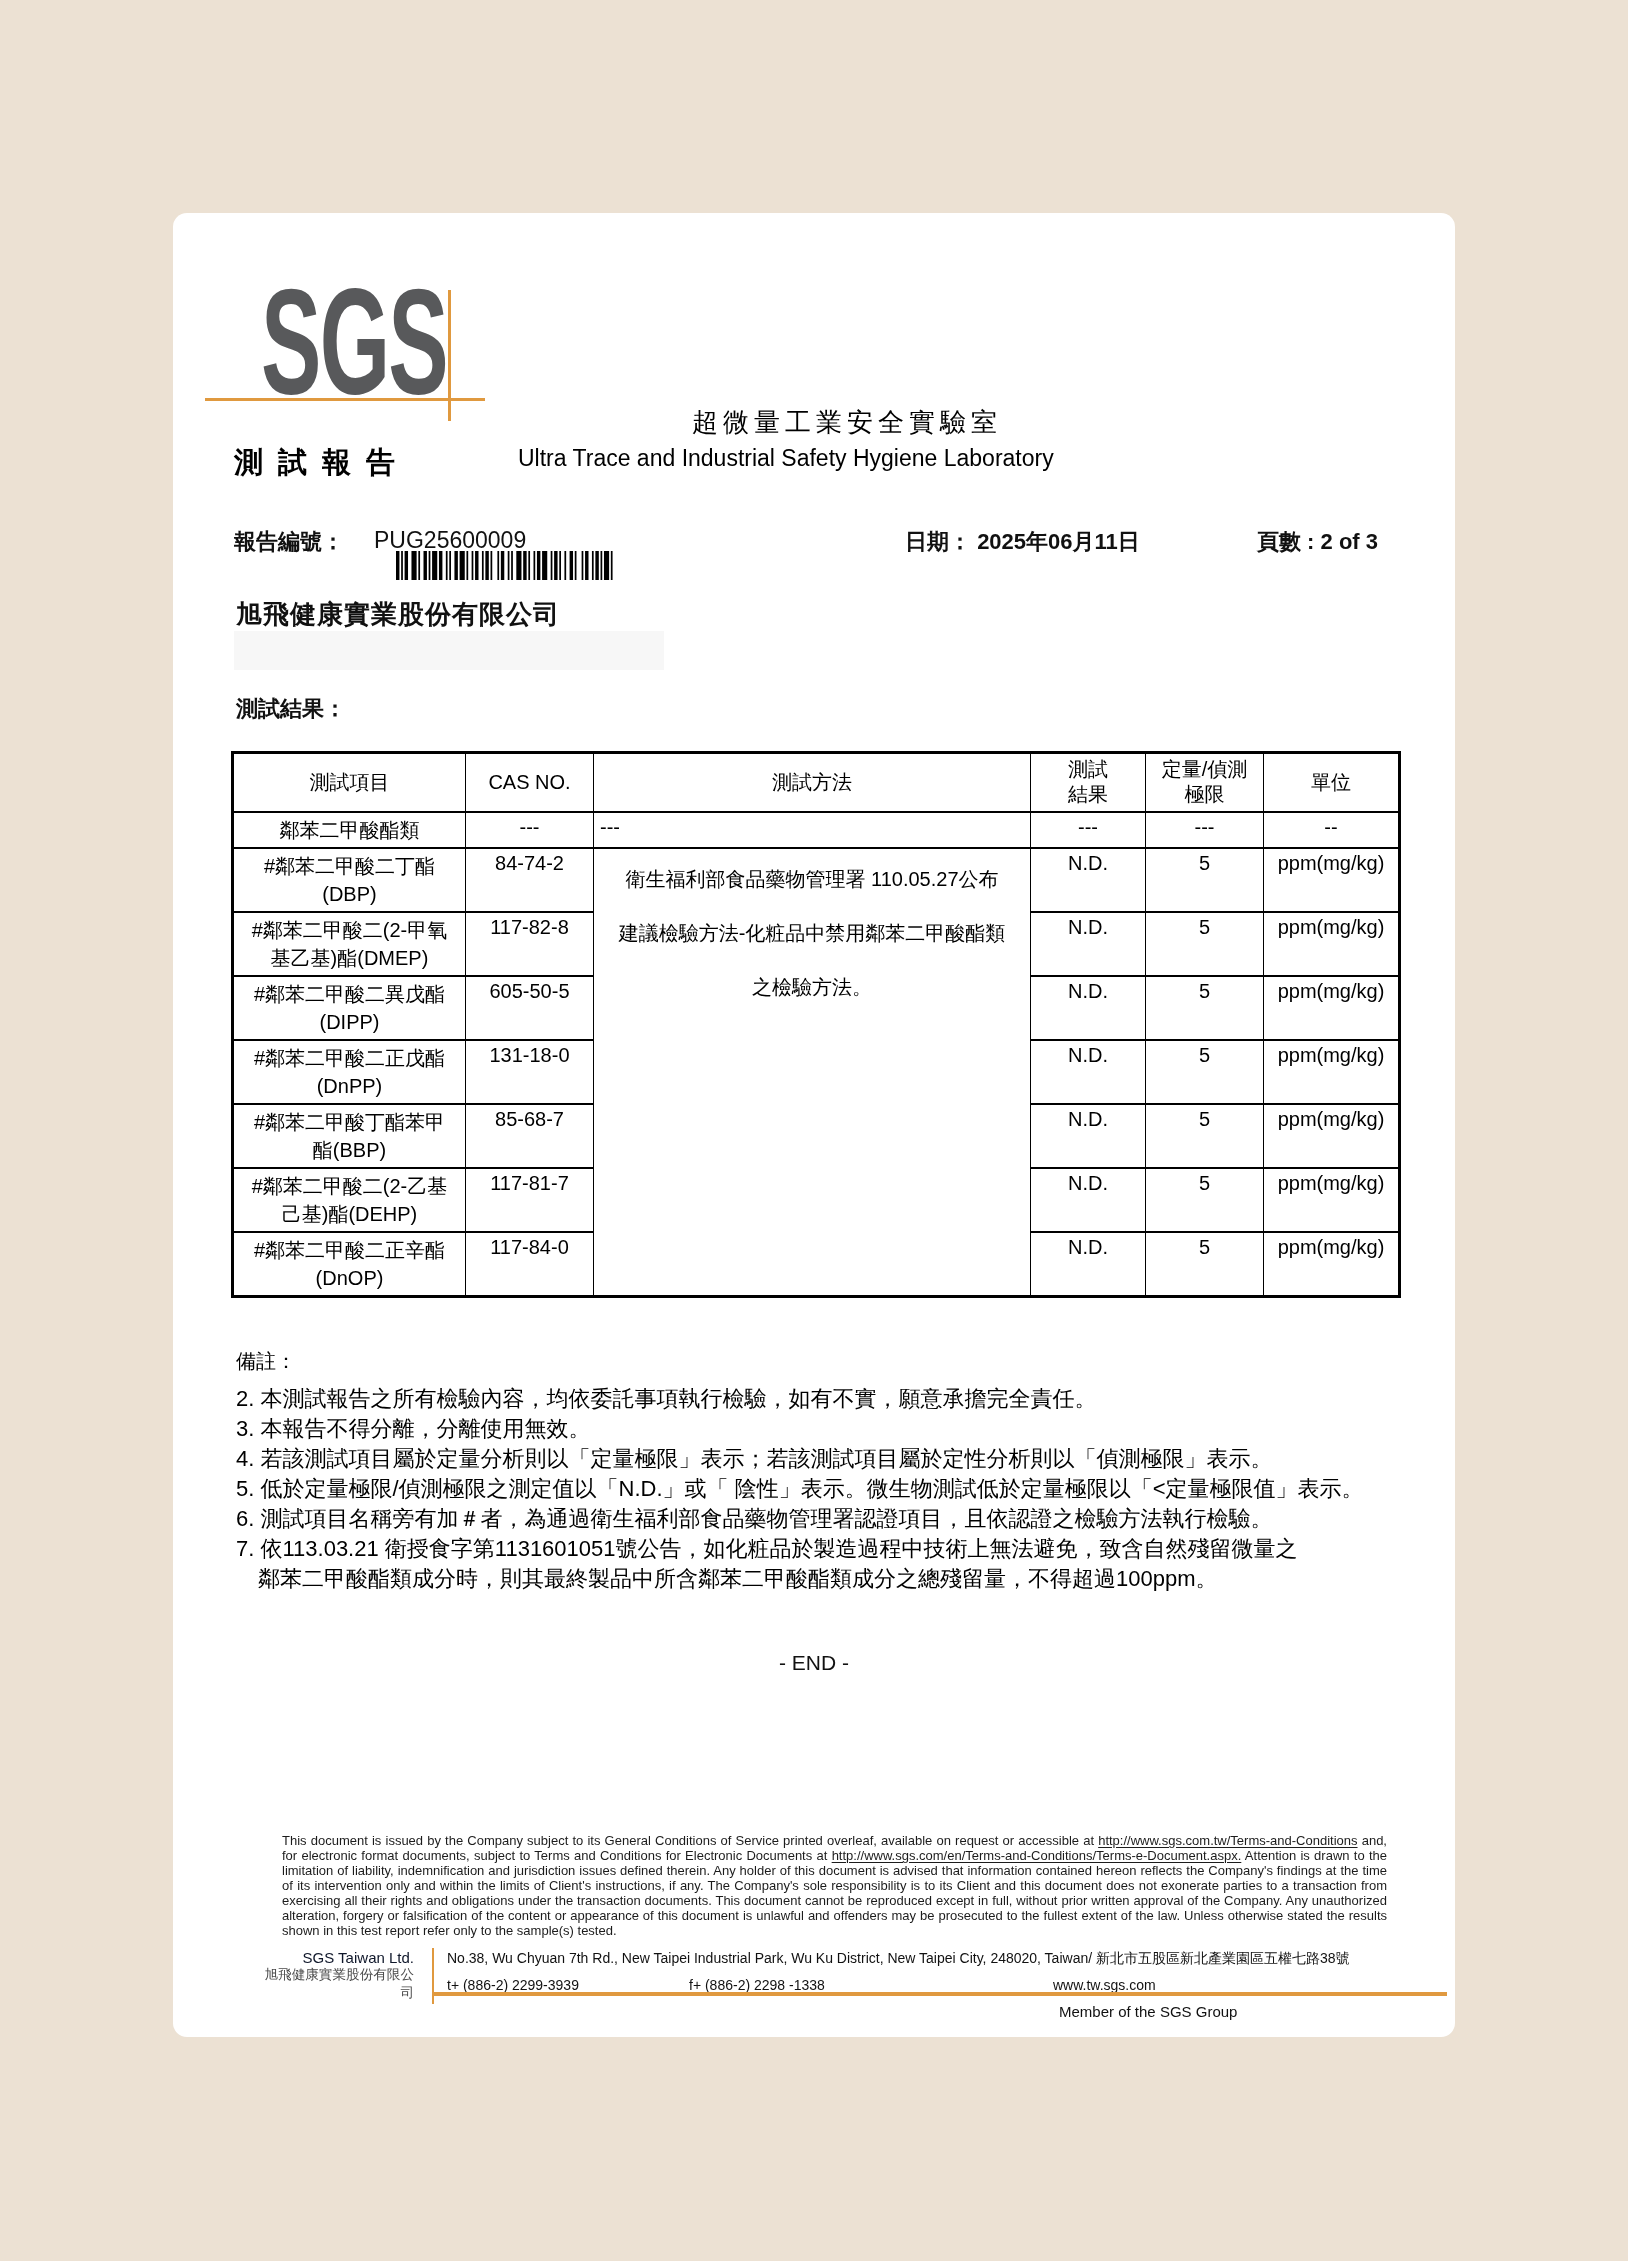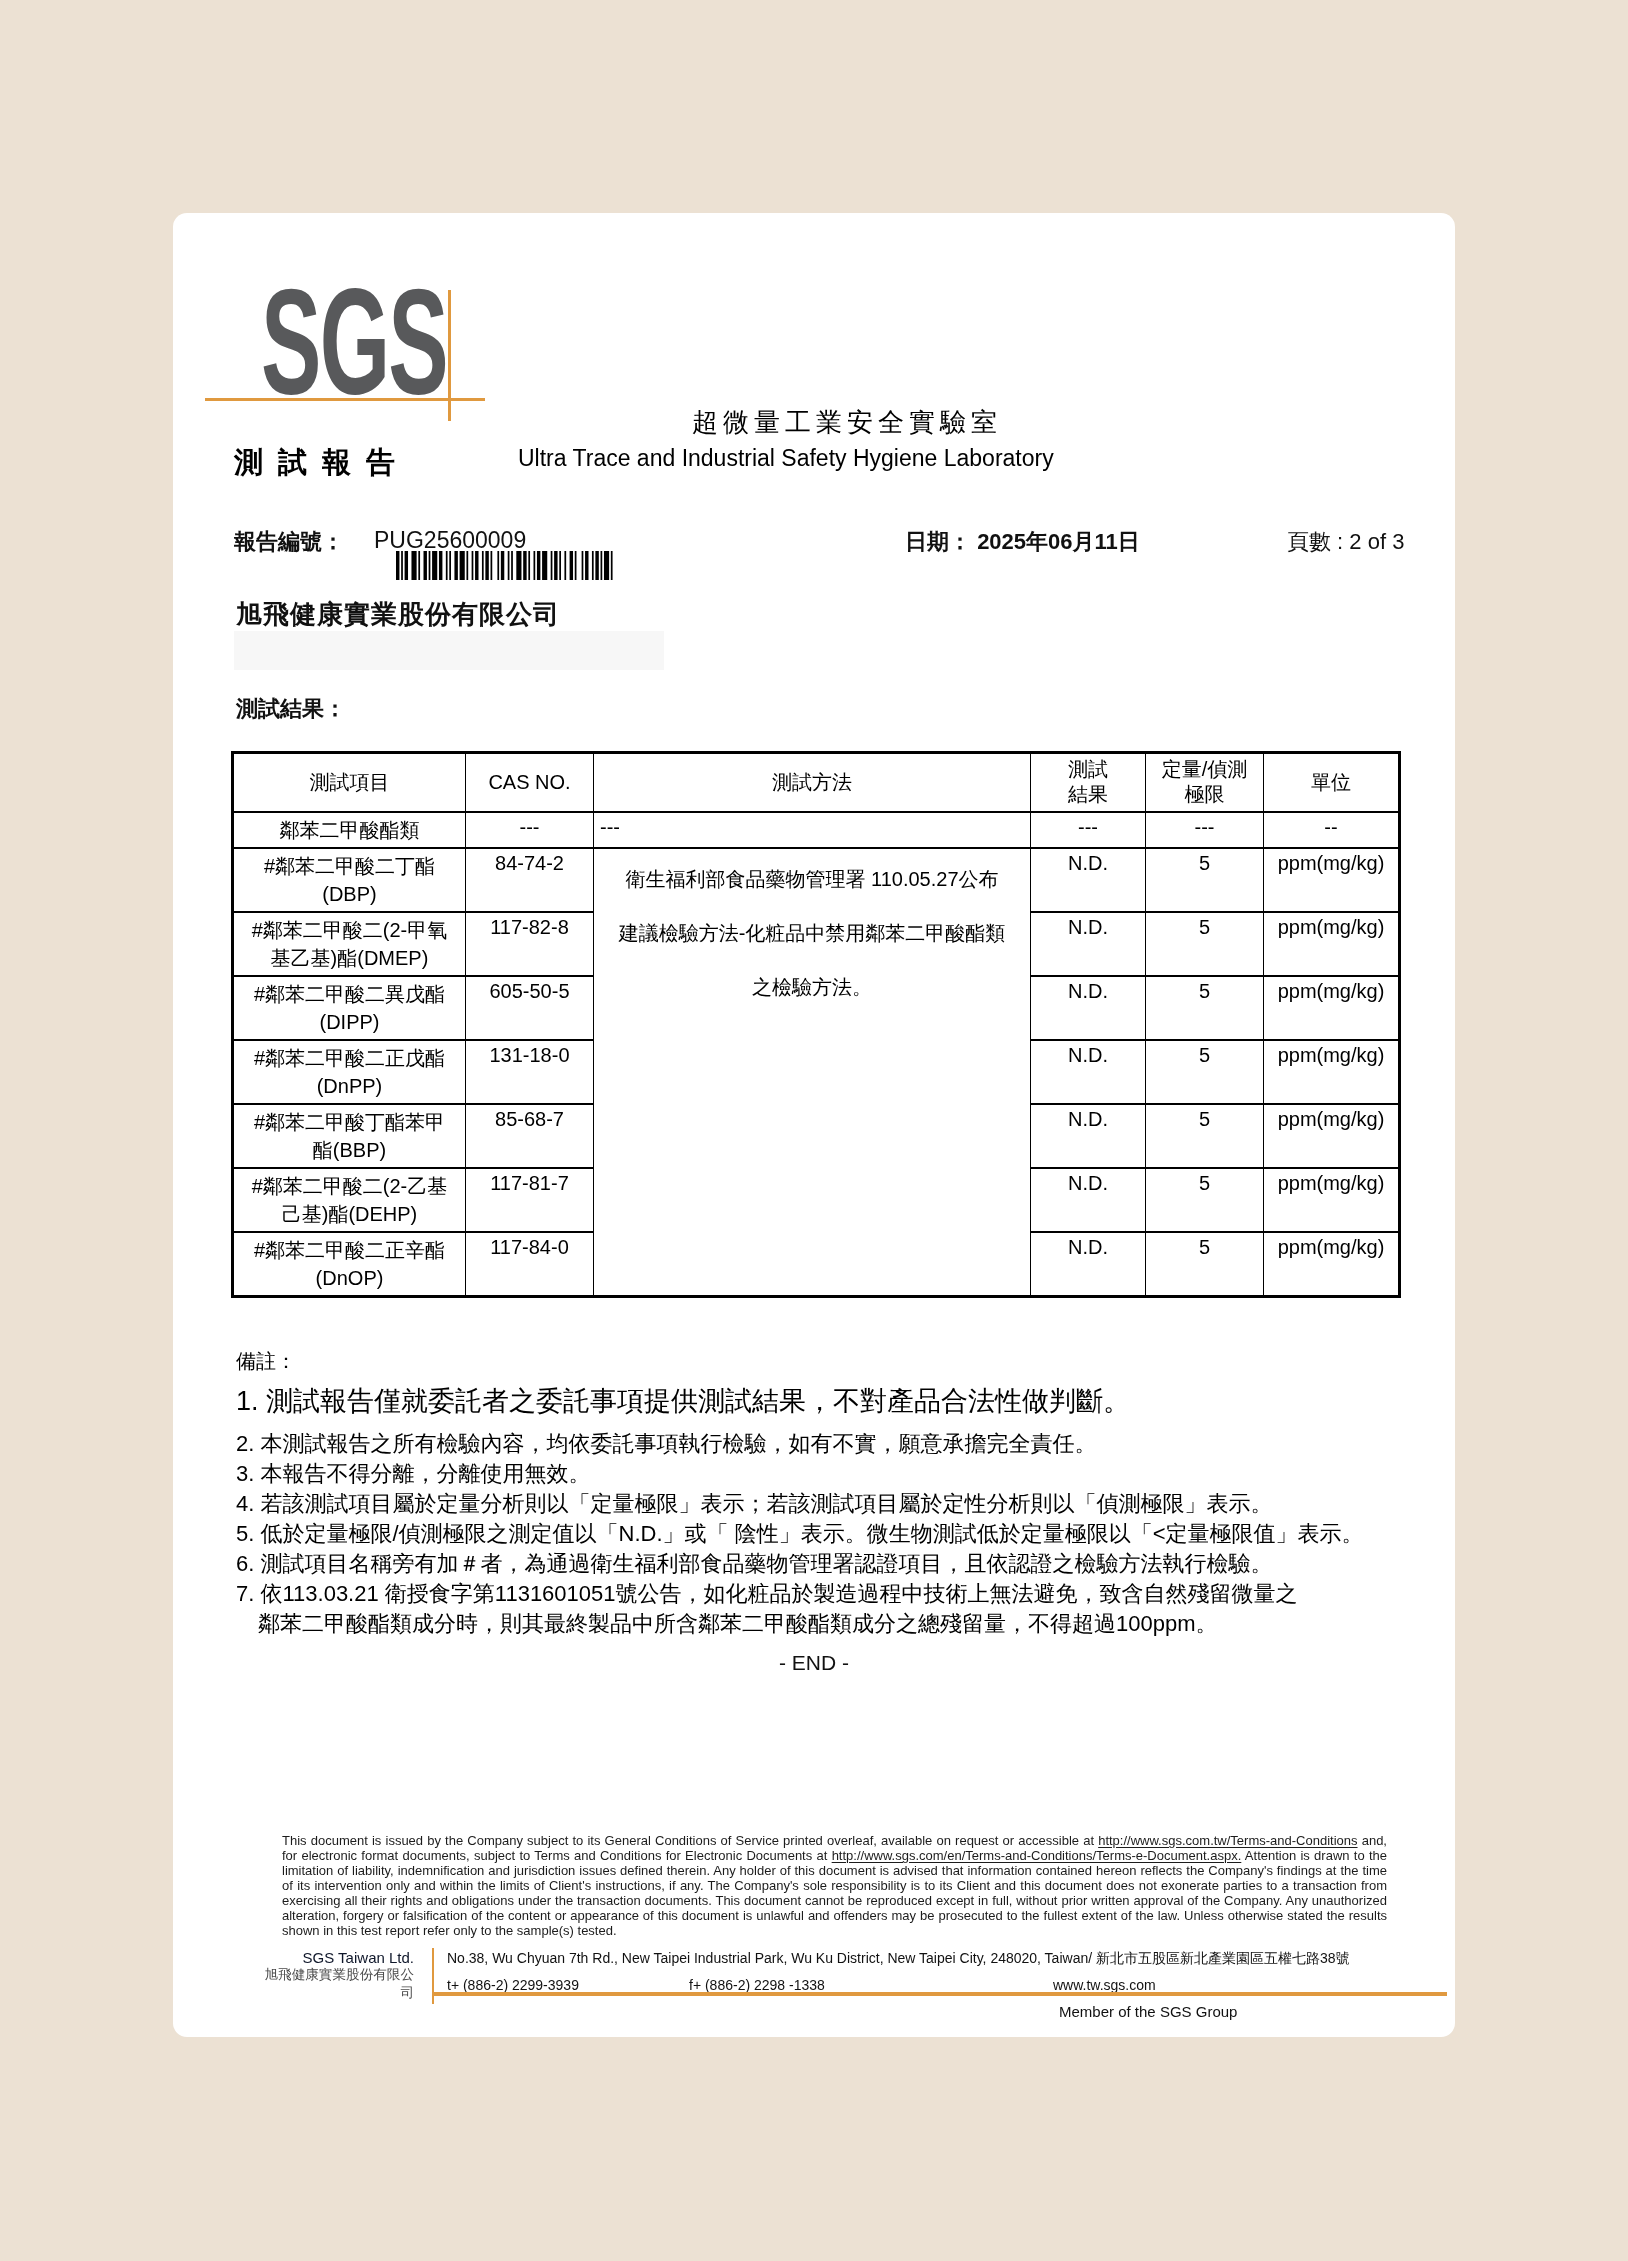--- a/index.html
+++ b/index.html
@@ -44,21 +44,21 @@
   }
   .lab-title-en{
     position:absolute;left:345px;top:232px;width:658px;
     text-align:left;font-size:23px;color:#000;
   }
   
   .info-row{position:absolute;left:0;top:314px;width:1282px;height:30px;font-size:22px;}
   .report-no-label{position:absolute;left:61px;top:0;font-weight:bold;}
   .report-no-value{position:absolute;left:201px;top:0;font-size:23px;}
   .date-group{position:absolute;left:732px;top:0;font-weight:bold;}
-  .page-group{position:absolute;left:1114px;top:0;font-weight:normal;}
+  .page-group{position:absolute;left:1084px;top:0;font-weight:bold;}
   
   .barcode{position:absolute;left:223px;top:338px;width:220px;height:29px;}
   .barcode svg rect{fill:#000;}
   
   .client-name{position:absolute;left:63px;top:384px;font-size:26px;font-weight:bold;letter-spacing:1px;}
   .redacted{position:absolute;left:61px;top:418px;width:430px;height:39px;background:#f7f7f7;}
   .results-label{position:absolute;left:63px;top:481px;font-size:22px;font-weight:bold;}
   
   .results-table{
     position:absolute;left:58px;top:538px;
@@ -255,21 +255,20 @@
       <td>117-84-0</td>
       <td>N.D.</td>
       <td>5</td>
       <td>ppm(mg/kg)</td>
     </tr>
   </tbody>
     </table>
 
   <div class="remarks">
     <div class="remarks-label">備註：</div>
-    <div class="note-big">1. 測試報告僅就委託者之委託事項提供測試結果，不對產品合法性做判斷。</div>
     <div class="note">2. 本測試報告之所有檢驗內容，均依委託事項執行檢驗，如有不實，願意承擔完全責任。</div>
     <div class="note">3. 本報告不得分離，分離使用無效。</div>
     <div class="note">4. 若該測試項目屬於定量分析則以「定量極限」表示；若該測試項目屬於定性分析則以「偵測極限」表示。</div>
     <div class="note">5. 低於定量極限/偵測極限之測定值以「N.D.」或「 陰性」表示。微生物測試低於定量極限以「&lt;定量極限值」表示。</div>
     <div class="note">6. 測試項目名稱旁有加＃者，為通過衛生福利部食品藥物管理署認證項目，且依認證之檢驗方法執行檢驗。</div>
     <div class="note pre">7. 依113.03.21 衛授食字第1131601051號公告，如化粧品於製造過程中技術上無法避免，致含自然殘留微量之
 　鄰苯二甲酸酯類成分時，則其最終製品中所含鄰苯二甲酸酯類成分之總殘留量，不得超過100ppm。</div>
   </div>
   <div class="end-marker">- END -</div>
 

